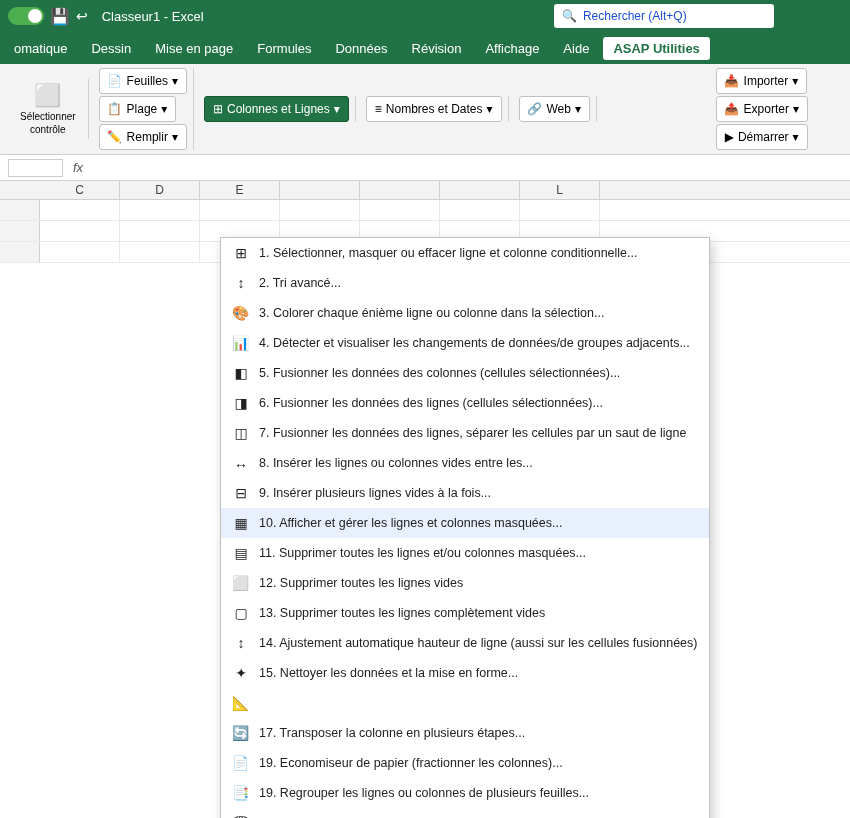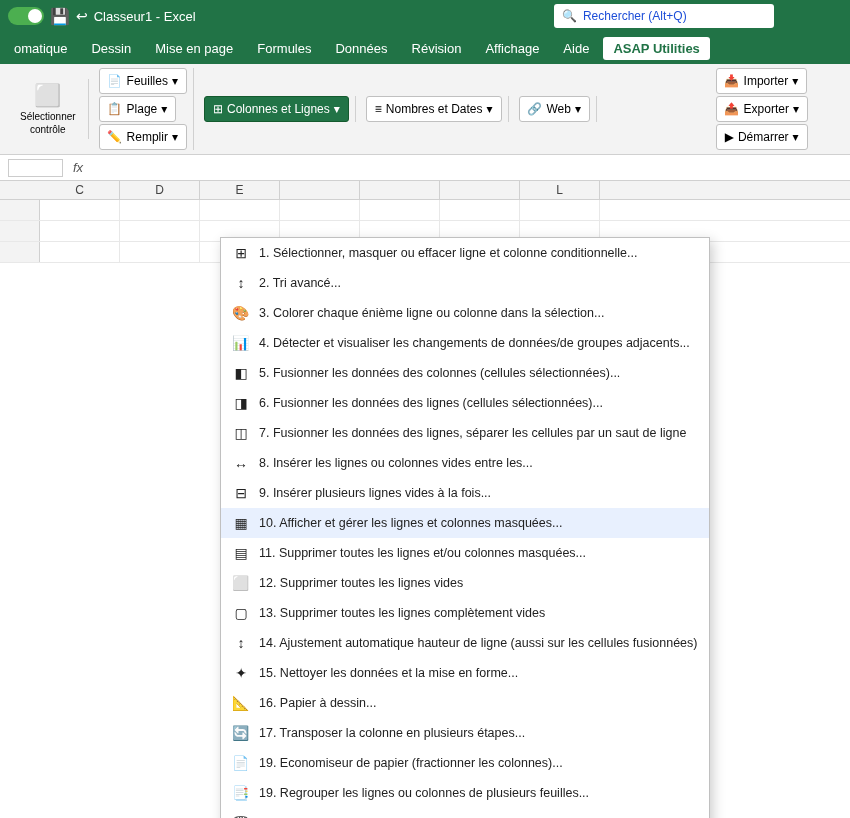--- a/index.html
+++ b/index.html
@@ -9,21 +9,21 @@
     .title-bar {
       background: #217346;
       color: white;
       height: 32px;
       display: flex;
       align-items: center;
       padding: 0 8px;
       gap: 8px;
     }
     .title-bar-left { display: flex; align-items: center; gap: 6px; flex: 1; }
-    .title-bar-title { font-size: 13px; color: white; margin-left: 0; }
+    .title-bar-title { font-size: 13px; color: white; margin-left: 8px; }
     .toggle-btn {
       background: #4caf50; border-radius: 10px; width: 36px; height: 18px;
       display: flex; align-items: center; padding: 2px;
       cursor: pointer;
     }
     .toggle-thumb { background: white; border-radius: 50%; width: 14px; height: 14px; margin-left: auto; }
     .search-box {
       background: white; border-radius: 3px; height: 24px;
       display: flex; align-items: center; padding: 0 8px; gap: 6px;
       width: 220px; color: #555; font-size: 12px;
@@ -375,21 +375,20 @@
         <div class="dropdown-item">
           <span class="item-icon">↕</span>
           <span class="item-text">14. Ajustement automatique hauteur de ligne (aussi sur les cellules fusionnées)</span>
         </div>
         <div class="dropdown-item">
           <span class="item-icon">✦</span>
           <span class="item-text">15. Nettoyer les données et la mise en forme...</span>
         </div>
         <div class="dropdown-item">
           <span class="item-icon">📐</span>
-          <span class="item-text">16. Papier à dessin...</span>
         </div>
         <div class="dropdown-item">
           <span class="item-icon">🔄</span>
           <span class="item-text">17. Transposer la colonne en plusieurs étapes...</span>
         </div>
         <div class="dropdown-item">
           <span class="item-icon">📄</span>
           <span class="item-text">19. Economiseur de papier (fractionner les colonnes)...</span>
         </div>
         <div class="dropdown-item">

